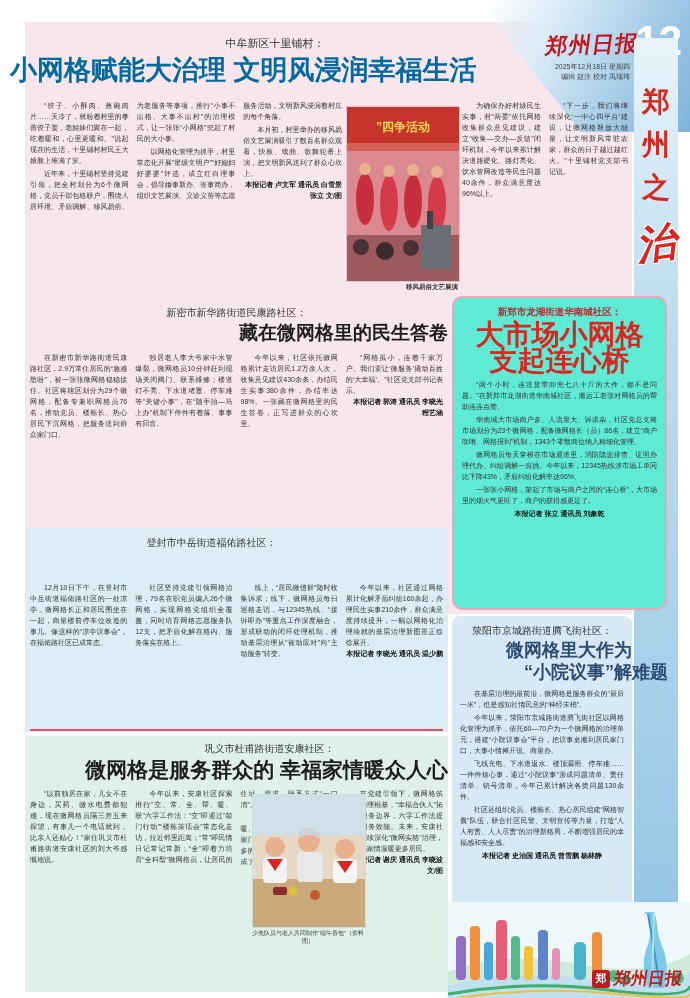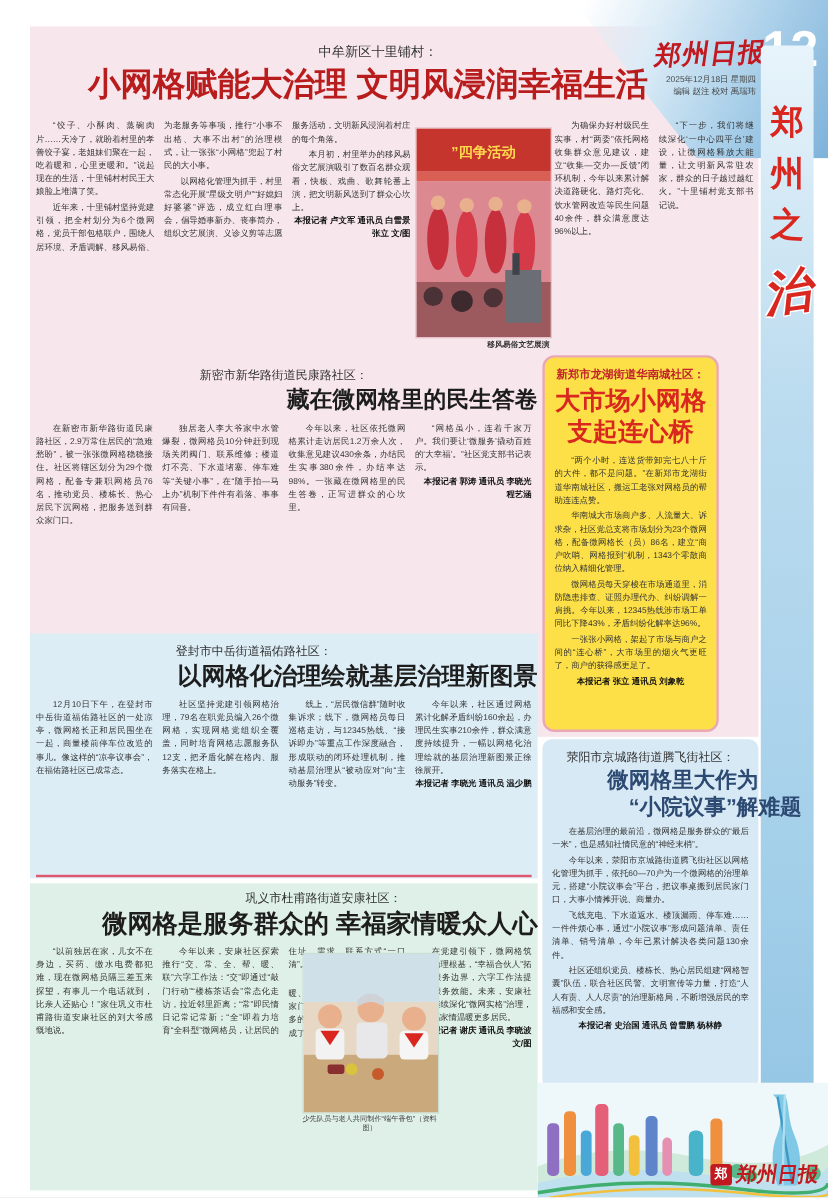--- a/index.html
+++ b/index.html
@@ -23,46 +23,46 @@
   .date-line{right:60px;top:62px;position:absolute;font-size:7px;color:#444;text-align:left;line-height:10px;}
   .staff-line{right:60px;top:72px;position:absolute;font-size:7px;color:#444;line-height:10px;}
   
   .edition-strip{left:634px;top:38px;width:44px;height:950px;position:absolute;
     background:linear-gradient(180deg,#e8f4fb 0%,#bcdcef 30%,#a5d0ea 70%,#8fc3e2 100%);
     border-radius:4px 4px 0 0;}
   .edition-char{width:44px;text-align:center;position:absolute;color:#d9261f;font-weight:bold;font-size:28px;}
   .edition-char-zhi4{font-family:"Liberation Serif","DejaVu Serif",serif;font-style:italic;font-size:40px;
     transform:rotate(-8deg);text-shadow:1px 1px 0 #fff,-1px -1px 0 #fff,1px -1px 0 #fff,-1px 1px 0 #fff;}
   
-  .lead-kicker{left:25px;top:36px;width:500px;position:absolute;text-align:center;font-size:11px;color:#333;margin-left:40px;}
-  .lead-headline{left:10px;top:52px;width:530px;position:absolute;text-align:right;color:#b91c1c;
+  .lead-kicker{left:25px;top:36px;width:500px;position:absolute;text-align:center;font-size:11px;color:#333;}
+  .lead-headline{left:10px;top:52px;width:530px;position:absolute;text-align:left;color:#0369a1;
     font-size:27px;font-weight:bold;letter-spacing:0px;white-space:nowrap;}
   .bodytext{font-size:7px;line-height:11px;color:#333;text-align:justify;overflow:hidden;}
   .bodytext p{margin:0 0 2px;text-indent:2em;}
   .cols2{column-count:2;column-gap:8px;}
   .cols3{column-count:3;column-gap:8px;}
   .cols4{column-count:4;column-gap:8px;}
   .byline{font-weight:bold;text-align:right;text-indent:0 !important;color:#111;}
   .byline-center{font-weight:bold;text-align:center;text-indent:0 !important;color:#111;}
   .lead-body-left{left:30px;top:100px;width:312px;height:178px;position:absolute;}
   .lead-body-right{left:462px;top:100px;width:166px;height:186px;position:absolute;}
   .lead-photo{left:346px;top:106px;width:112px;height:174px;position:absolute;border:1px solid #e6c4cc;}
   .lead-photo-caption{left:346px;top:283px;width:112px;position:absolute;font-size:6.5px;color:#333;text-align:right;font-weight:bold;}
   
   .kicker{position:absolute;text-align:center;font-size:10px;color:#333;}
   .headline{position:absolute;text-align:right;font-weight:bold;color:#1d1d1d;white-space:nowrap;}
   
   .xinmi-kicker{left:25px;top:306px;width:423px;}
   .xinmi-headline{left:25px;top:320px;width:423px;font-size:19px;}
   .xinmi-body{left:30px;top:352px;width:413px;height:160px;position:absolute;}
   
-  .xinzheng-box{left:452px;top:296px;width:147px;height:314px;position:absolute;background:#fde047;
+  .xinzheng-box{left:452px;top:296px;width:215px;height:314px;position:absolute;background:#5eead4;
     border:2px solid #eaa8b7;border-radius:10px;box-sizing:border-box;padding:6px 8px;}
   .xz-kicker{text-align:center;font-size:9.5px;font-weight:bold;color:#c2232b;margin-top:2px;}
-  .xz-headline{text-align:center;font-size:21px;font-weight:bold;color:#d9261f;line-height:26px;margin:3px 0 5px;}
+  .xz-headline{text-align:center;font-size:28px;font-weight:bold;color:#d9261f;line-height:26px;margin:3px 0 5px;}
   .xz-body{height:222px;overflow:hidden;}
   
   .df-kicker{left:25px;top:536px;width:373px;}
   .df-headline{left:25px;top:550px;width:423px;font-size:20px;}
   .df-body{left:30px;top:582px;width:413px;height:138px;position:absolute;}
   
   .xy-kicker{left:452px;top:624px;width:180px;}
   .xy-headline1{left:452px;top:638px;width:180px;font-size:18px;color:#2d4a73;}
   .xy-headline2{left:452px;top:660px;width:216px;font-size:18px;color:#2d4a73;}
   .xy-body{left:460px;top:688px;width:164px;height:210px;position:absolute;}
@@ -173,21 +173,20 @@
           <p>“两个小时，连送货带卸完七八十斤的大件，都不是问题。”在新郑市龙湖街道华南城社区，搬运工老张对网格员的帮助连连点赞。</p>
           <p>华南城大市场商户多、人流量大、诉求杂，社区党总支将市场划分为23个微网格，配备微网格长（员）86名，建立“商户吹哨、网格报到”机制，1343个零散商位纳入精细化管理。</p>
           <p>微网格员每天穿梭在市场通道里，消防隐患排查、证照办理代办、纠纷调解一肩挑。今年以来，12345热线涉市场工单同比下降43%，矛盾纠纷化解率达96%。</p>
           <p>一张张小网格，架起了市场与商户之间的“连心桥”，大市场里的烟火气更旺了，商户的获得感更足了。</p>
         </div>
       <p class="byline-center">本报记者 张立 通讯员 刘象乾</p>
     </div>
   </div>
 
   <div class="kicker df-kicker">登封市中岳街道福佑路社区：</div>
-  <div class="headline df-headline">以网格化治理绘就基层治理新图景</div>
   <div class="df-body bodytext cols4">
     <div>
         <p>12月10日下午，在登封市中岳街道福佑路社区的一处凉亭，微网格长正和居民围坐在一起，商量楼前停车位改造的事儿。像这样的“凉亭议事会”，在福佑路社区已成常态。</p>
         <p>社区坚持党建引领网格治理，79名在职党员编入26个微网格，实现网格党组织全覆盖，同时培育网格志愿服务队12支，把矛盾化解在格内、服务落实在格上。</p>
         <p>线上，“居民微信群”随时收集诉求；线下，微网格员每日巡格走访，与12345热线、“接诉即办”等重点工作深度融合，形成联动的闭环处理机制，推动基层治理从“被动应对”向“主动服务”转变。</p>
         <p>今年以来，社区通过网格累计化解矛盾纠纷160余起，办理民生实事210余件，群众满意度持续提升，一幅以网格化治理绘就的基层治理新图景正徐徐展开。</p>
       </div>
     <p class="byline">本报记者 李晓光 通讯员 温少鹏</p>
   </div>
 

